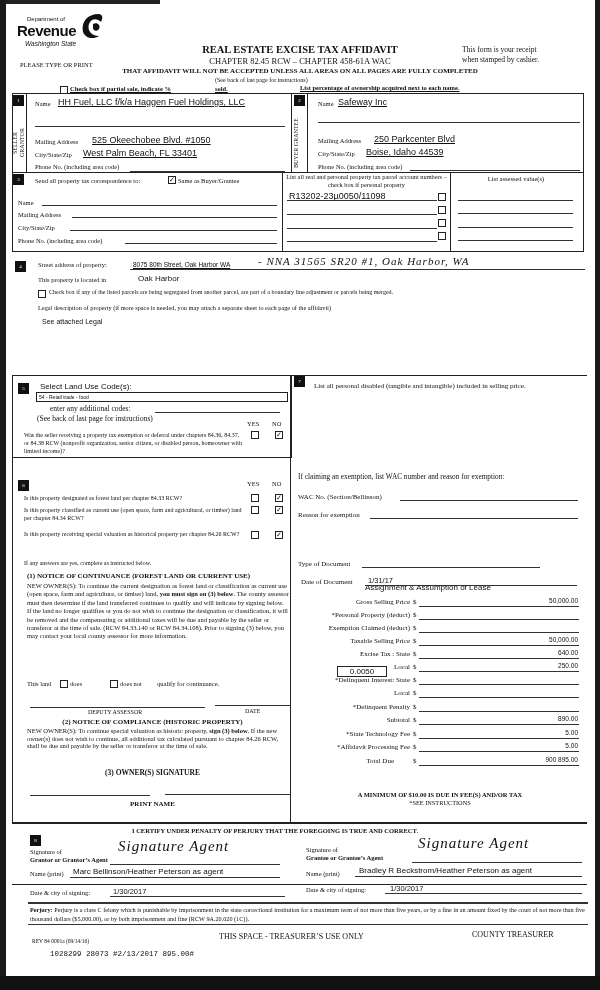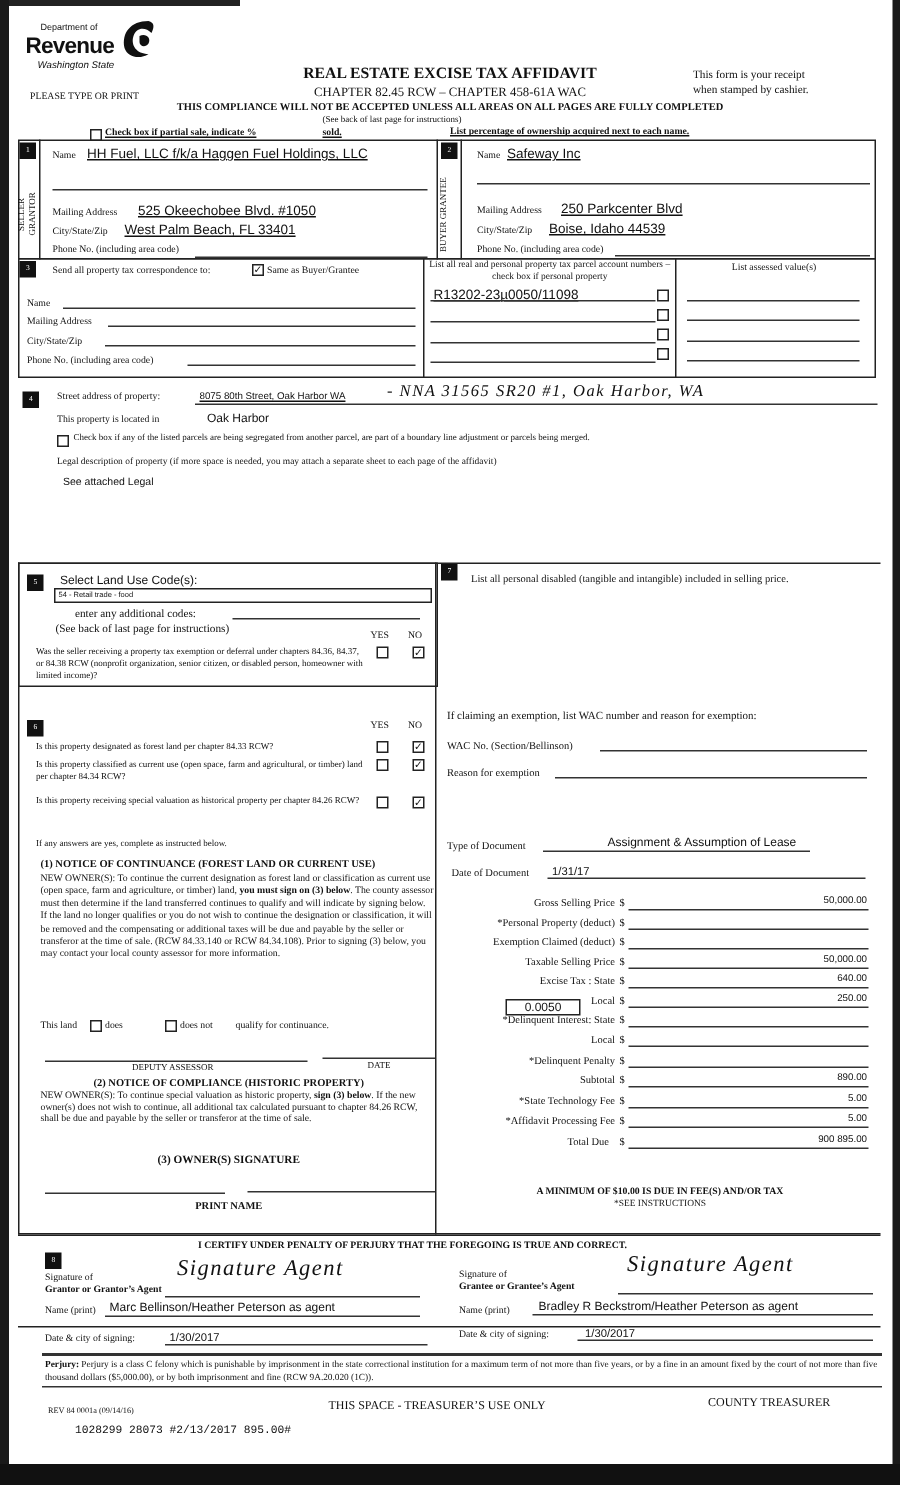--- a/index.html
+++ b/index.html
@@ -44,21 +44,21 @@
   <svg class="abs" style="left:62px;top:0;" width="26" height="28" viewBox="0 0 26 28">
     <path d="M20 2 C8 2 2 10 4 20 C6 26 14 28 20 24 C12 24 8 18 10 12 C12 6 18 6 22 10 C24 6 24 3 20 2 Z" fill="#111"></path>
     <path d="M14 12 C18 10 22 13 20 17 C18 20 14 19 14 16 Z" fill="#111"></path>
   </svg>
 </div>
 <div class="abs lbl" style="left:20px;top:61px;">PLEASE TYPE OR PRINT</div>
 <div class="abs b c" style="left:150px;top:44px;width:300px;font-size:10.5px;">REAL ESTATE EXCISE TAX AFFIDAVIT</div>
 <div class="abs c" style="left:150px;top:56px;width:300px;font-size:8.5px;">CHAPTER 82.45 RCW – CHAPTER 458-61A WAC</div>
 <div class="abs" style="left:462px;top:45px;font-size:7.5px;">This form is your receipt</div>
 <div class="abs" style="left:462px;top:55px;font-size:7.5px;">when stamped by cashier.</div>
-<div class="abs b c" style="left:50px;top:67px;width:500px;font-size:7px;">THIS COMPLIANCE WILL NOT BE ACCEPTED UNLESS ALL AREAS ON ALL PAGES ARE FULLY COMPLETED</div>
+<div class="abs b c" style="left:50px;top:67px;width:500px;font-size:7px;">THAT AFFIDAVIT WILL NOT BE ACCEPTED UNLESS ALL AREAS ON ALL PAGES ARE FULLY COMPLETED</div>
 <div class="abs" style="left:215px;top:77px;font-size:6px;">(See back of last page for instructions)</div>
 <div class="chk" style="left:60px;top:86px;"></div>
 <div class="abs b" style="left:70px;top:85px;font-size:6.5px;text-decoration:underline;">Check box if partial sale, indicate %</div>
 <div class="abs b" style="left:215px;top:85px;font-size:6.5px;text-decoration:underline;">sold.</div>
 <div class="abs b" style="left:300px;top:84px;font-size:6.5px;text-decoration:underline;">List percentage of ownership acquired next to each name.</div>
 
 <div class="box" style="left:12px;top:93px;width:572px;height:80px;"></div>
 <div class="vline" style="left:291px;top:93px;height:80px;"></div>
 
 <div class="secnum" style="left:13px;top:95px;">1</div>
@@ -181,21 +181,21 @@
 <div class="abs b c" style="left:20px;top:800px;width:265px;font-size:7px;">PRINT NAME</div>
 
 <div class="secnum" style="left:294px;top:376px;">7</div>
 <div class="abs" style="left:314px;top:380px;width:270px;font-size:7px;line-height:12px;">List all  personal disabled (tangible and intangible) included in selling price.</div>
 <div class="abs" style="left:298px;top:472px;font-size:7.3px;white-space:nowrap;">If claiming an exemption, list WAC number and reason for exemption:</div>
 <div class="abs" style="left:298px;top:493px;font-size:7px;">WAC No. (Section/Bellinson)</div>
 <div class="hline" style="left:400px;top:500px;width:178px;"></div>
 <div class="abs" style="left:298px;top:511px;font-size:7px;">Reason for exemption</div>
 <div class="hline" style="left:370px;top:518px;width:208px;"></div>
 <div class="abs" style="left:298px;top:560px;font-size:7px;">Type of Document</div>
-<div class="abs sans" style="left:365px;top:557px;font-size:8px;margin-left:40px;">Assignment &amp; Assumption of Lease</div>
+<div class="abs sans" style="left:365px;top:583px;font-size:8px;">Assignment &amp; Assumption of Lease</div>
 <div class="hline" style="left:362px;top:567px;width:178px;"></div>
 <div class="abs" style="left:301px;top:578px;font-size:7px;">Date of Document</div>
 <div class="abs sans" style="left:368px;top:576px;font-size:7.5px;">1/31/17</div>
 <div class="hline" style="left:365px;top:585px;width:212px;"></div>
 
 <div id="amounts">
     <div class="right-lbl" style="left: 300px; top: 598px; width: 110px;">Gross Selling Price</div>
     <div class="abs" style="left: 413px; top: 598px; font-size: 7px;">$</div>
     <div class="hline" style="left: 419px; top: 606px; width: 160px;"></div>
     <div class="amt" style="left: 420px; top: 597px; width: 158px;">50,000.00</div>
@@ -236,21 +236,21 @@
     <div class="hline" style="left: 419px; top: 724px; width: 160px;"></div>
     <div class="amt" style="left: 420px; top: 715px; width: 158px;">890.00</div>
     <div class="right-lbl" style="left: 300px; top: 730px; width: 110px;">*State Technology Fee</div>
     <div class="abs" style="left: 413px; top: 730px; font-size: 7px;">$</div>
     <div class="hline" style="left: 419px; top: 738px; width: 160px;"></div>
     <div class="amt" style="left: 420px; top: 729px; width: 158px;">5.00</div>
     <div class="right-lbl" style="left: 300px; top: 743px; width: 110px;">*Affidavit Processing Fee</div>
     <div class="abs" style="left: 413px; top: 743px; font-size: 7px;">$</div>
     <div class="hline" style="left: 419px; top: 751px; width: 160px;"></div>
     <div class="amt" style="left: 420px; top: 742px; width: 158px;">5.00</div>
-    <div class="right-lbl" style="left: 296px; top: 757px; width: 110px;">Total Due</div>
+    <div class="right-lbl" style="left: 284px; top: 757px; width: 110px;">Total Due</div>
     <div class="abs" style="left: 413px; top: 757px; font-size: 7px;">$</div>
     <div class="hline" style="left: 419px; top: 765px; width: 160px;"></div>
     <div class="amt" style="left: 420px; top: 756px; width: 158px;">900 895.00</div>
   </div>
 <div class="box sans c" style="left:337px;top:666px;width:50px;height:11px;font-size:8px;line-height:10px;">0.0050</div>
 
 <div class="abs b c" style="left:295px;top:791px;width:290px;font-size:6.5px;">A MINIMUM OF $10.00 IS DUE IN FEE(S) AND/OR TAX</div>
 <div class="abs c" style="left:295px;top:799px;width:290px;font-size:6.3px;">*SEE INSTRUCTIONS</div>
 
 <div class="box" style="left:12px;top:823px;width:575px;height:62px;border-left:none;border-right:none;"></div>

